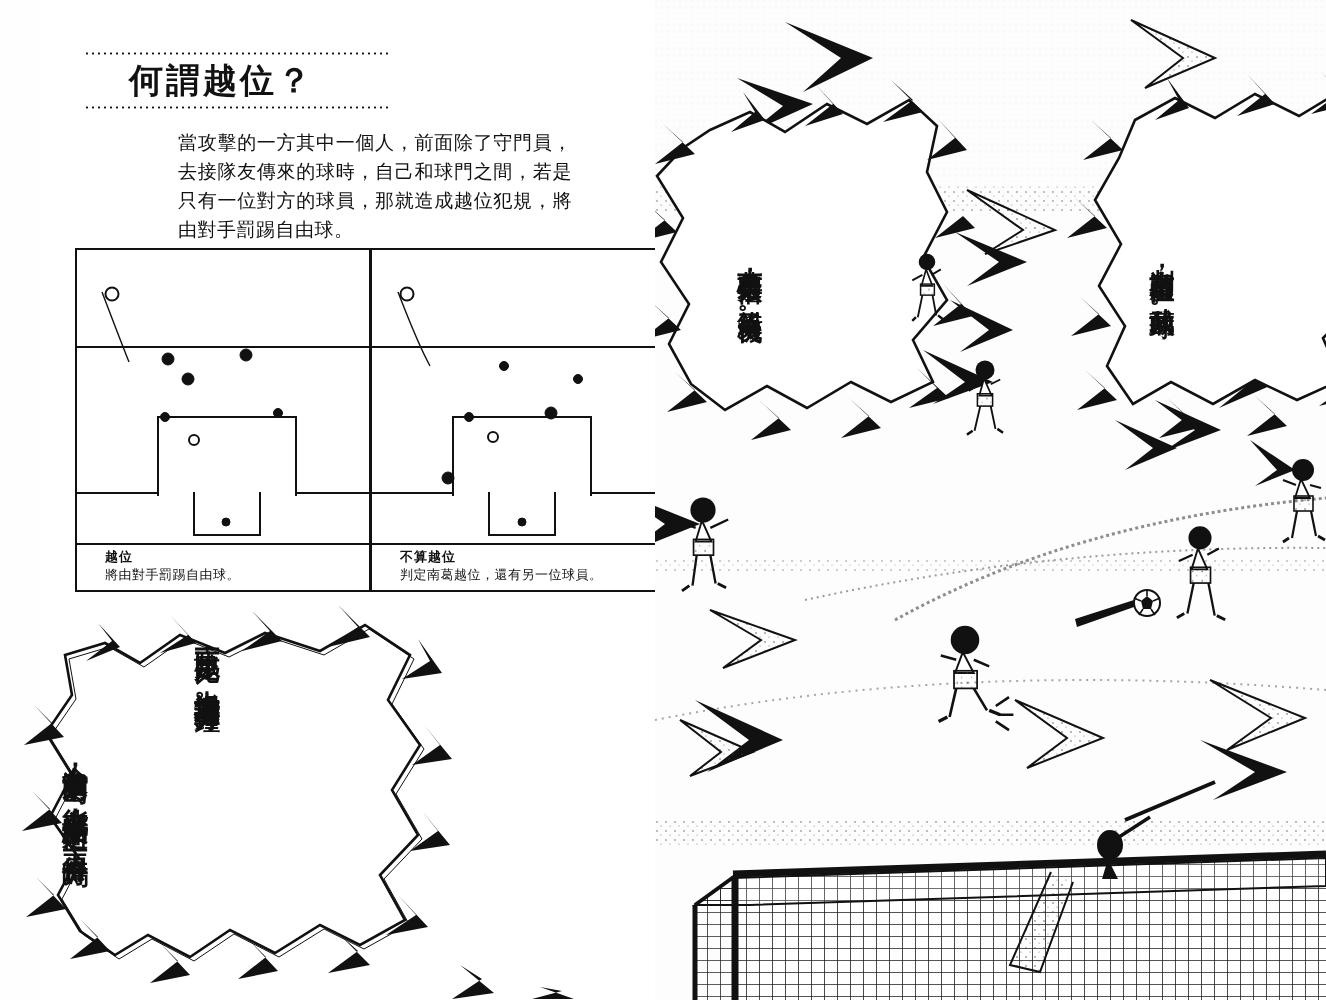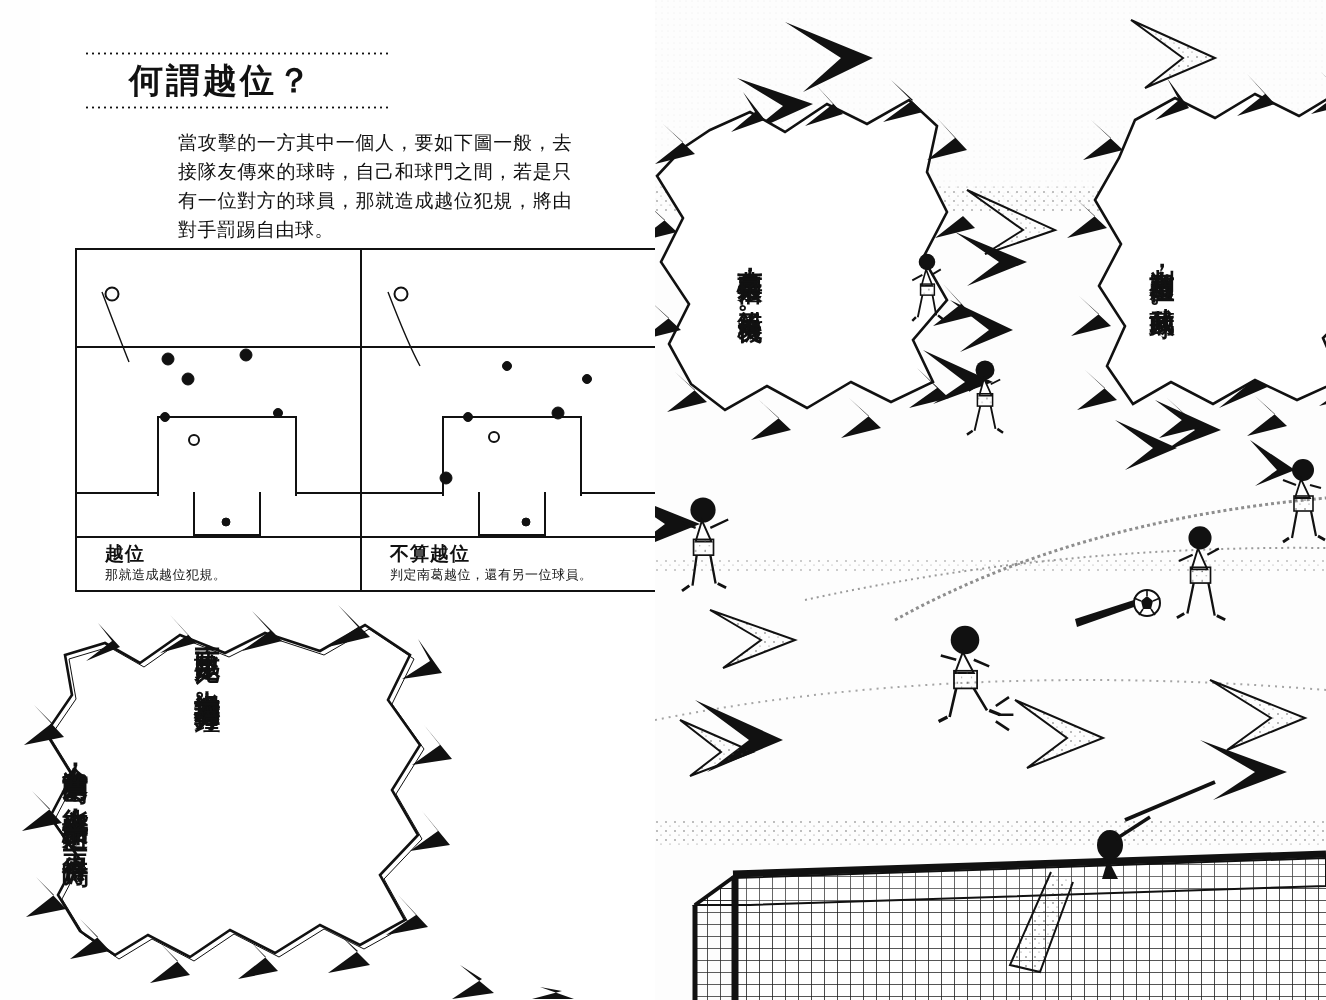--- a/index.html
+++ b/index.html
@@ -23,36 +23,36 @@
   }
 
   .intro{
     position:absolute;left:138px;top:128px;width:394px;
     font-size:19px;line-height:1.52;letter-spacing:0.5px;text-align:justify;
   }
 
   
   .diagram{position:absolute;border:2px solid #111;background:#fff;}
   #diagram-left{left:35px;top:248px;width:292px;height:340px;}
-  #diagram-right{left:320px;top:248px;width:294px;height:340px;padding-left:28px;}
+  #diagram-right{left:330px;top:248px;width:294px;height:340px;}
 
   .pitch{position:absolute;left:0;top:0;right:0;bottom:0;}
   .hline{position:absolute;left:0;right:0;height:2px;background:#111;}
   .box-penalty{position:absolute;border:2px solid #111;border-bottom:none;background:#fff;}
   .box-goal{position:absolute;border:2px solid #111;border-top:none;background:#fff;}
 
   .pl{position:absolute;width:11px;height:11px;border-radius:50%;transform:translate(-50%,-50%);}
   .pl.dark{background:#111;border:1px solid #111;}
   .pl.light{background:#fff;border:2px solid #111;}
   .pl.small{width:8px;height:8px;}
   .pl.tiny{width:7px;height:7px;}
 
   .caption{position:absolute;left:0;right:0;bottom:0;border-top:2px solid #111;
     background:#fff;padding:5px 0 6px 28px;}
-  .cap-title{font-size:19px;font-weight:bold;letter-spacing:1px;line-height:1.15;}
+  .cap-title{font-size:13px;font-weight:bold;letter-spacing:1px;line-height:1.15;}
   .cap-sub{font-size:13px;letter-spacing:0.5px;line-height:1.3;margin-top:2px;}
 
   .pass-arc{position:absolute;}
 
   
   #right-page{position:absolute;left:655px;top:0;width:671px;height:1000px;
     background:#fdfdfd;overflow:hidden;}
 
   .vert-text{
     writing-mode:vertical-rl;text-orientation:upright;
@@ -74,21 +74,21 @@
 <div id="page">
 
   <div id="left-page">
 
     <div class="title-block">
       <div class="dot-rule"></div>
       <div class="title-text">何謂越位？</div>
       <div class="dot-rule"></div>
     </div>
 
-    <div class="intro">當攻擊的一方其中一個人，要如下圖一般，去接隊友傳來的球時，自己和球門之間，若是只有一位對方的球員，那就造成越位犯規，將由對手罰踢自由球。</div>
+    <div class="intro">當攻擊的一方其中一個人，前面除了守門員，去接隊友傳來的球時，自己和球門之間，若是只有一位對方的球員，那就造成越位犯規，將由對手罰踢自由球。</div>
 
     <div class="diagram" id="diagram-left">
       <div class="pitch">
         <div class="hline" style="top:96px;"></div>
         <div class="hline" style="top:242px;"></div>
         <div class="box-penalty" style="left:80px;top:166px;width:136px;height:78px;"></div>
         <div class="box-goal" style="left:116px;top:242px;width:64px;height:42px;"></div>
         <svg class="pass-arc" style="left:0;top:0;" width="292" height="300">
           <path d="M 25 42 Q 44 92 52 112" class="noink" stroke-width="1.4"></path>
         </svg>
@@ -96,21 +96,21 @@
         <div class="pl dark" style="left:31%;top:32%;"></div>
         <div class="pl dark" style="left:38%;top:38%;"></div>
         <div class="pl dark" style="left:58%;top:31%;"></div>
         <div class="pl dark small" style="left:30%;top:49%;"></div>
         <div class="pl dark small" style="left:69%;top:48%;"></div>
         <div class="pl light small" style="left:40%;top:56%;"></div>
         <div class="pl dark tiny" style="left:51%;top:80%;"></div>
       </div>
       <div class="caption">
         <div class="cap-title">越位</div>
-        <div class="cap-sub">那就造成越位犯規。</div>
+        <div class="cap-sub">將由對手罰踢自由球。</div>
       </div>
     </div>
 
     <div class="diagram" id="diagram-right">
       <div class="pitch">
         <div class="hline" style="top:96px;"></div>
         <div class="hline" style="top:242px;"></div>
         <div class="box-penalty" style="left:80px;top:166px;width:136px;height:78px;"></div>
         <div class="box-goal" style="left:116px;top:242px;width:64px;height:42px;"></div>
         <svg class="pass-arc" style="left:0;top:0;" width="294" height="300">

